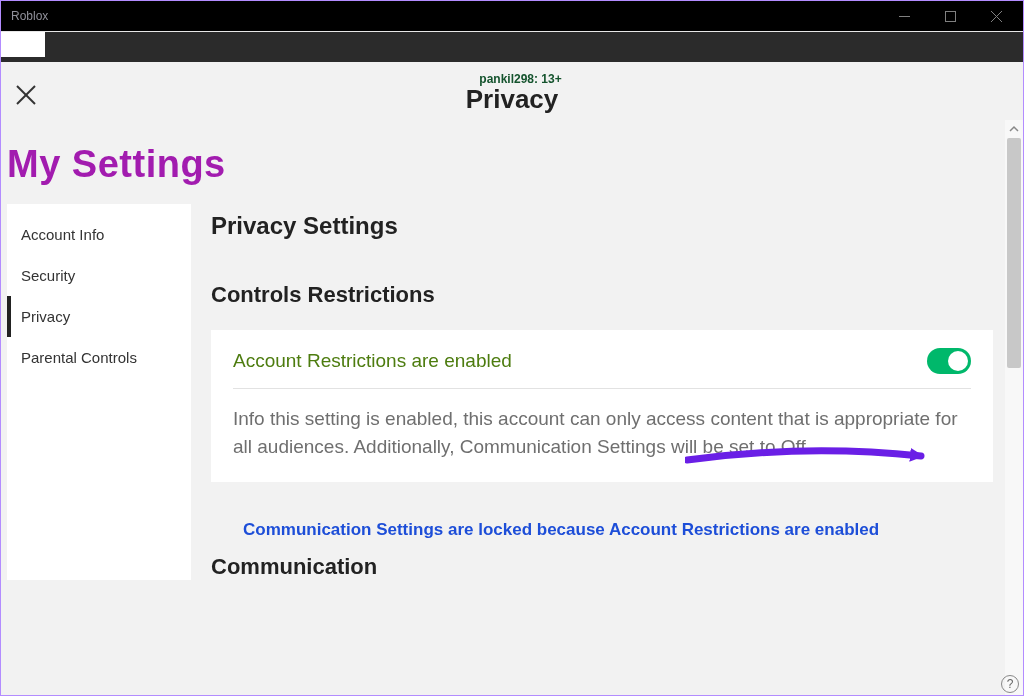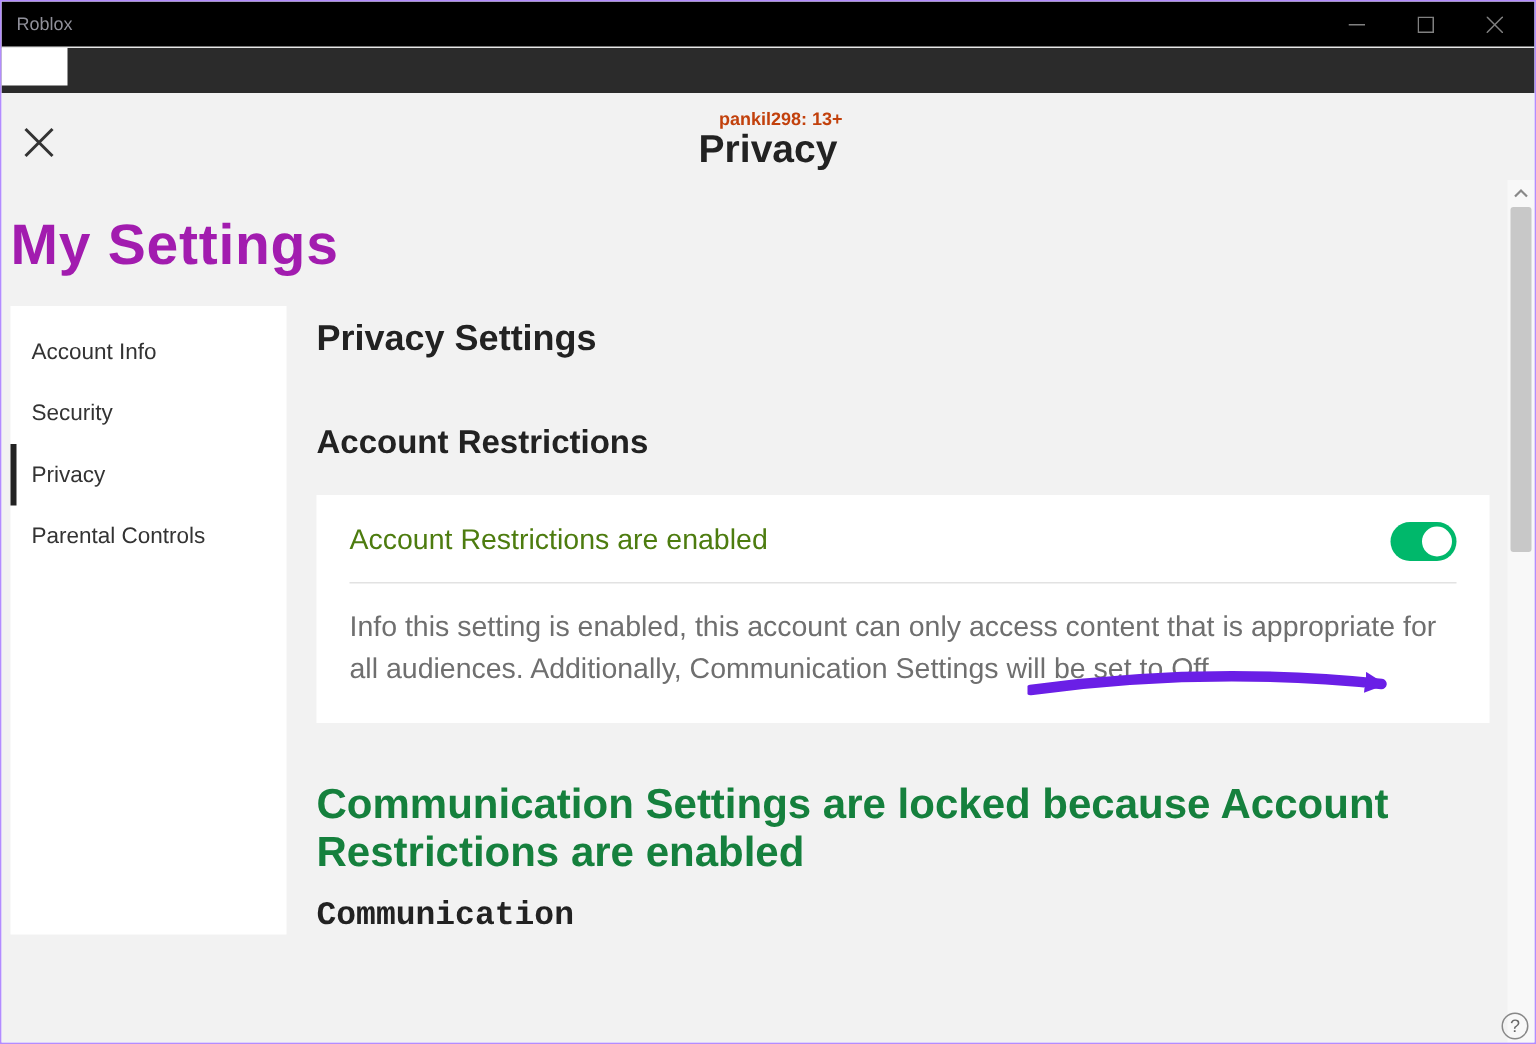--- a/index.html
+++ b/index.html
@@ -47,21 +47,21 @@
       position: relative;
       height: calc(100% - 31px - 30px);
       background: #f2f2f2;
       overflow: hidden;
     }
     .header {
       text-align: center;
       padding: 10px 0 2px;
     }
     .subinfo {
-      font-size: 12px; color: #c2410c; font-weight: 600; margin-left: 17px;
+      font-size: 12px; color: #14532d; font-weight: 600; margin-left: 17px;
     }
     .header h1 {
       font-size: 26px; font-weight: 800; color: #222;
       margin-top: -2px;
     }
     .close-x {
       position: absolute; left: 14px; top: 22px;
       color: #333;
     }
     .close-x svg { stroke: currentColor; stroke-width: 2; }
@@ -111,27 +111,27 @@
       width: 20px; height: 20px; border-radius: 50%;
       background: #fff; position: absolute; right: 3px; top: 3px;
     }
 
     .desc {
       padding-top: 16px;
       font-size: 19px; line-height: 1.45; color: #6f6f6f;
     }
 
     .locked {
-      font-size: 28px; font-weight: 800; color: #15803d;
+      font-size: 17px; font-weight: 800; color: #1d4ed8;
       padding-top: 38px;
+      margin-left: 32px;
     }
     .comm-h {
       font-size: 22px; font-weight: 800; color: #222;
       padding-top: 14px;
-      font-family: Liberation Mono, monospace;
     }
 
     
     .arrow {
       position: absolute;
       left: 684px; top: 376px;
       width: 250px; height: 40px;
       pointer-events: none;
     }
 
@@ -206,21 +206,21 @@
   <div class="layout">
     <div class="sidebar">
       <div class="item"><span>Account Info</span></div>
       <div class="item"><span>Security</span></div>
       <div class="item active"><span>Privacy</span></div>
       <div class="item"><span>Parental Controls</span></div>
     </div>
 
     <div class="content">
       <h2>Privacy Settings</h2>
-      <h3>Account Restrictions</h3>
+      <h3>Controls Restrictions</h3>
 
       <div class="card">
         <div class="row">
           <div class="label">Account Restrictions are enabled</div>
           <div class="toggle">
             <div class="knob"></div>
           </div>
         </div>
         <div class="desc">Info this setting is enabled, this account can only access content that is appropriate for all audiences. Additionally, Communication Settings will be set to Off.</div>
       </div>

